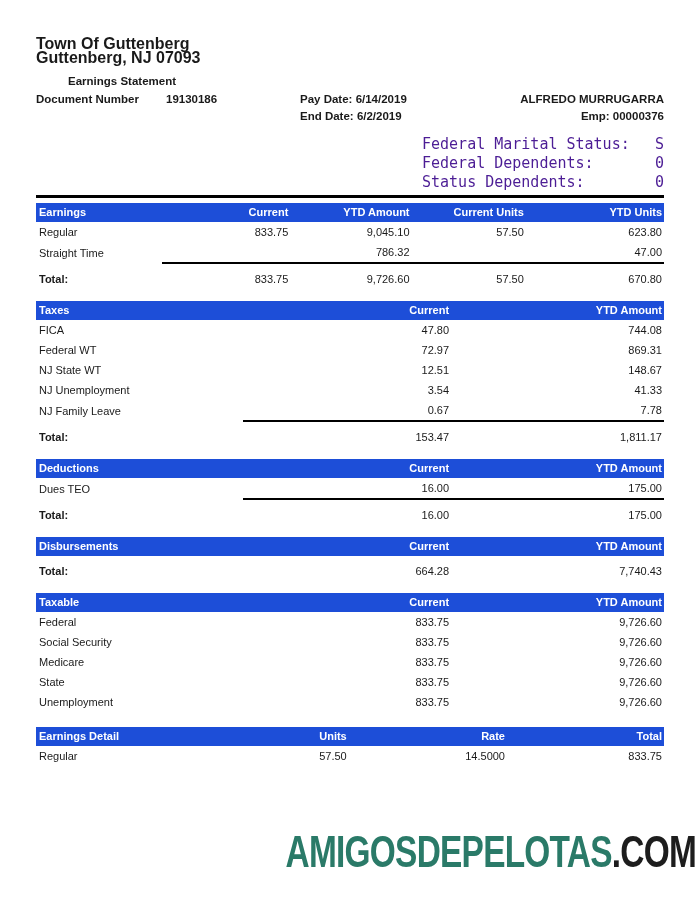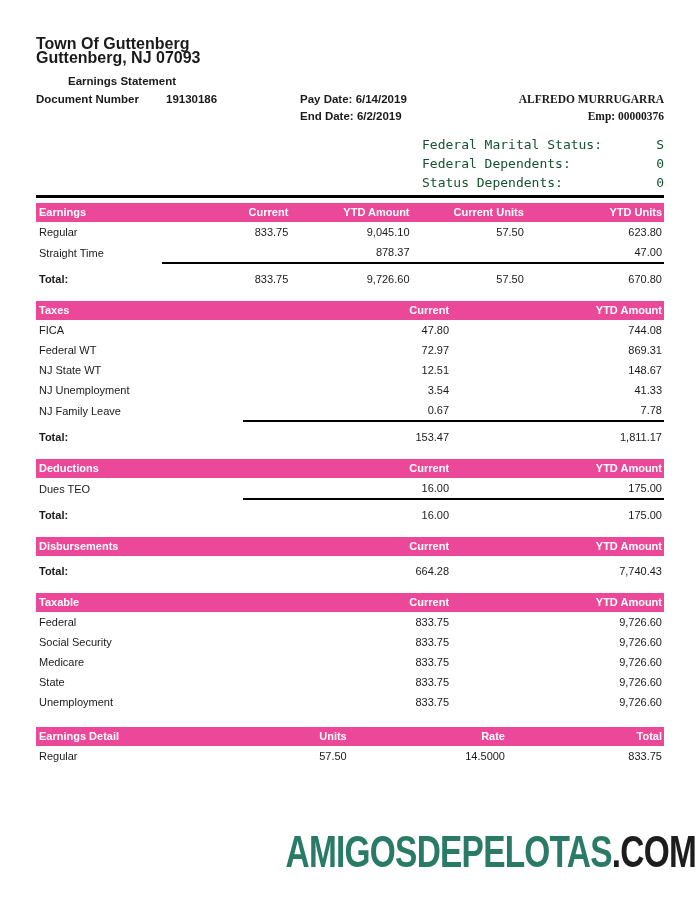--- a/index.html
+++ b/index.html
@@ -16,34 +16,34 @@
     padding: 37px 36px 0 36px;
     box-sizing: border-box;
   }
   
   .company div { font-weight: 700; font-size: 16px; line-height: 13.5px; }
   .stmt-title { font-weight: 700; font-size: 11.5px; margin-top: 10px; line-height: 14px; padding-left: 32px; }
   .doc-row { display: flex; font-weight: 700; font-size: 11.5px; line-height: 17px; margin-top: 3px; }
   .doc-label { width: 130px; }
   .doc-number { width: 121px; text-align: left; }
   .dates { margin-left: 13px; }
-  .employee { margin-left: auto; text-align: right; font-family: Liberation Serif, serif; }
+  .employee { margin-left: auto; text-align: right; }
   
   .tax-info {
     margin-left: auto; width: 242px; margin-top: 10px;
     font-family: "DejaVu Sans Mono", monospace;
-    font-size: 13px; line-height: 19px; color: #14532d;
+    font-size: 15px; line-height: 19px; color: #4c1d95;
   }
   .ti-row { display: flex; justify-content: space-between; }
   .thick-rule { border-top: 3px solid #000; margin-top: 3px; margin-bottom: 5px; }
   
   table.section { width: 100%; border-collapse: collapse; table-layout: fixed; margin-bottom: 9px; }
   table.section.no-total { margin-bottom: 15px; }
   th {
-    background: #ec4899; color: #fff;
+    background: #1d4ed8; color: #fff;
     font-size: 11px; font-weight: 700;
     text-align: right; padding: 3px 2px; line-height: 13px;
   }
   th.col-label { text-align: left; padding-left: 3px; }
   td { font-size: 11px; text-align: right; padding: 4px 2px 3px 2px; line-height: 13px; }
   td.cell-label { text-align: left; padding-left: 3px; }
   tr.last-data-row td.cell-value { border-bottom: 2px solid #000; }
   tr.total-row td { padding-top: 9px; padding-bottom: 6px; }
   tr.total-row td.cell-label { font-weight: 700; }
   
@@ -118,21 +118,21 @@
           <tr>
             <td class="cell-label">Regular</td>
             <td class="cell-value">833.75</td>
             <td class="cell-value">9,045.10</td>
             <td class="cell-value">57.50</td>
             <td class="cell-value">623.80</td>
           </tr>
           <tr class="last-data-row">
             <td class="cell-label">Straight Time</td>
             <td class="cell-value"></td>
-            <td class="cell-value">878.37</td>
+            <td class="cell-value">786.32</td>
             <td class="cell-value"></td>
             <td class="cell-value">47.00</td>
           </tr>
           <tr class="total-row">
             <td class="cell-label">Total:</td>
             <td class="cell-value">833.75</td>
             <td class="cell-value">9,726.60</td>
             <td class="cell-value">57.50</td>
             <td class="cell-value">670.80</td>
           </tr>

